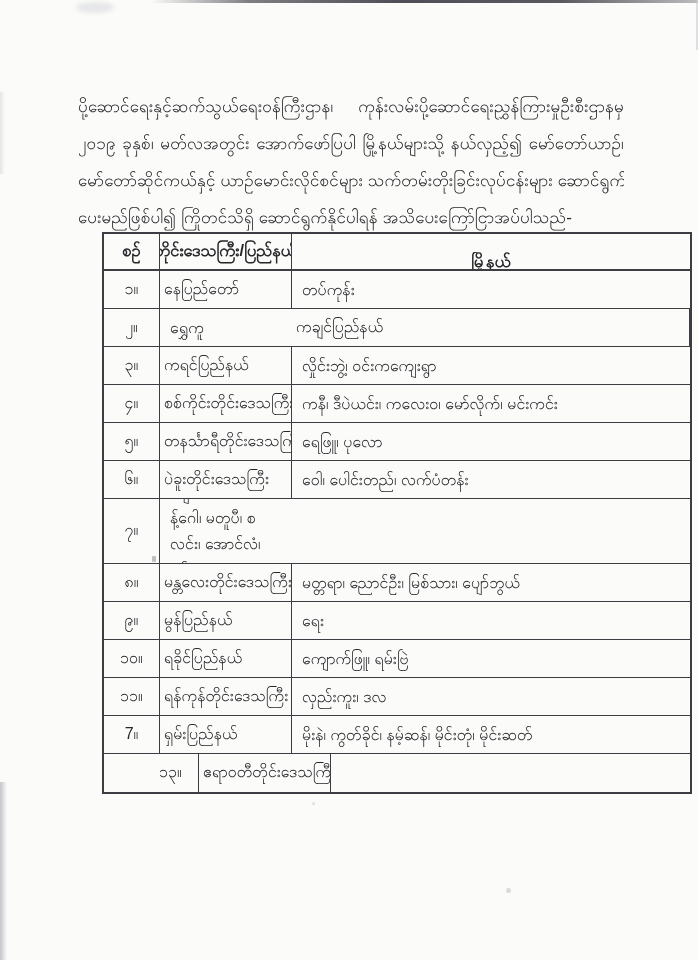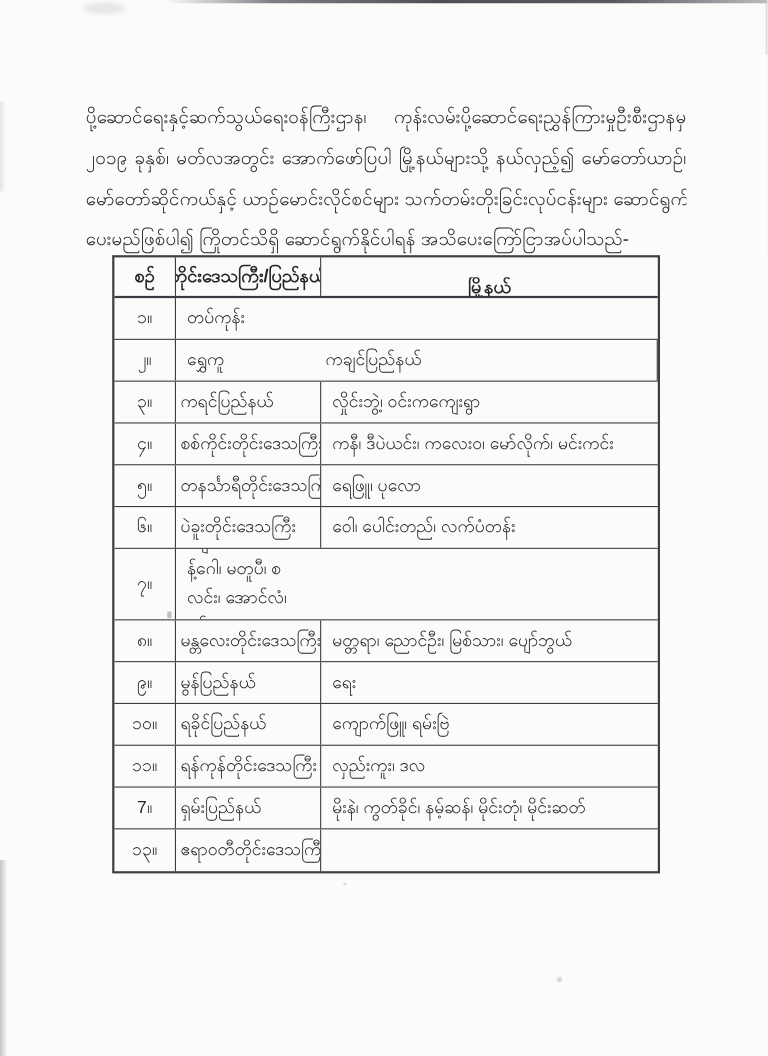--- a/index.html
+++ b/index.html
@@ -61,36 +61,36 @@
   }
   .para-line{
     height:37px;line-height:37px;overflow:hidden;
     text-align:justify;text-align-last:justify;
     white-space:nowrap;
   }
   .para-line.last{text-align-last:left;}
 
   
   .doc-table{
-    position:absolute;left:102px;top:232px;width:498px;
+    position:absolute;left:102px;top:232px;width:590px;
     border:2px solid var(--border);
     background:transparent;
     color:var(--text);
     box-sizing:border-box;
   }
   .t-row{
     display:grid;
     grid-template-columns:56px 132px 1fr;
     height:38px;
     border-bottom:1.5px solid var(--border);
     box-sizing:border-box;
   }
   .t-row.head{height:37px;border-bottom:2px solid var(--border);}
   .t-row.tall{height:65px;}
-  .t-row.last{border-bottom:none;}
+  .t-row.last{border-bottom:none;margin-left:39px;}
   .cell{
     display:flex;align-items:center;
     overflow:hidden;
     font-size:16px;
     box-sizing:border-box;
   }
   .c-no{justify-content:center;border-right:1.5px solid var(--border);}
   .c-region{padding:0 4px;border-right:1.5px solid var(--border);white-space:nowrap;}
   .c-town{padding:0 10px;line-height:26px;}
   .head .cell{font-weight:bold;font-size:16.5px;}
@@ -121,20 +121,21 @@
   <div class="doc-table">
 
     <div class="t-row head">
       <div class="cell c-no">စဉ်</div>
       <div class="cell c-region">တိုင်းဒေသကြီး/ပြည်နယ်</div>
       <div class="cell c-town">မြို့နယ်</div>
     </div>
 
     <div class="t-row">
       <div class="cell c-no">၁။</div>
+      <div class="cell c-region">နေပြည်တော်</div>
       <div class="cell c-town">တပ်ကုန်း</div>
     </div>
 
     <div class="t-row">
       <div class="cell c-no">၂။</div>
       <div class="cell c-town">ရွှေကူ</div>
       <div class="cell c-region">ကချင်ပြည်နယ်</div>
     </div>
 
     <div class="t-row">

